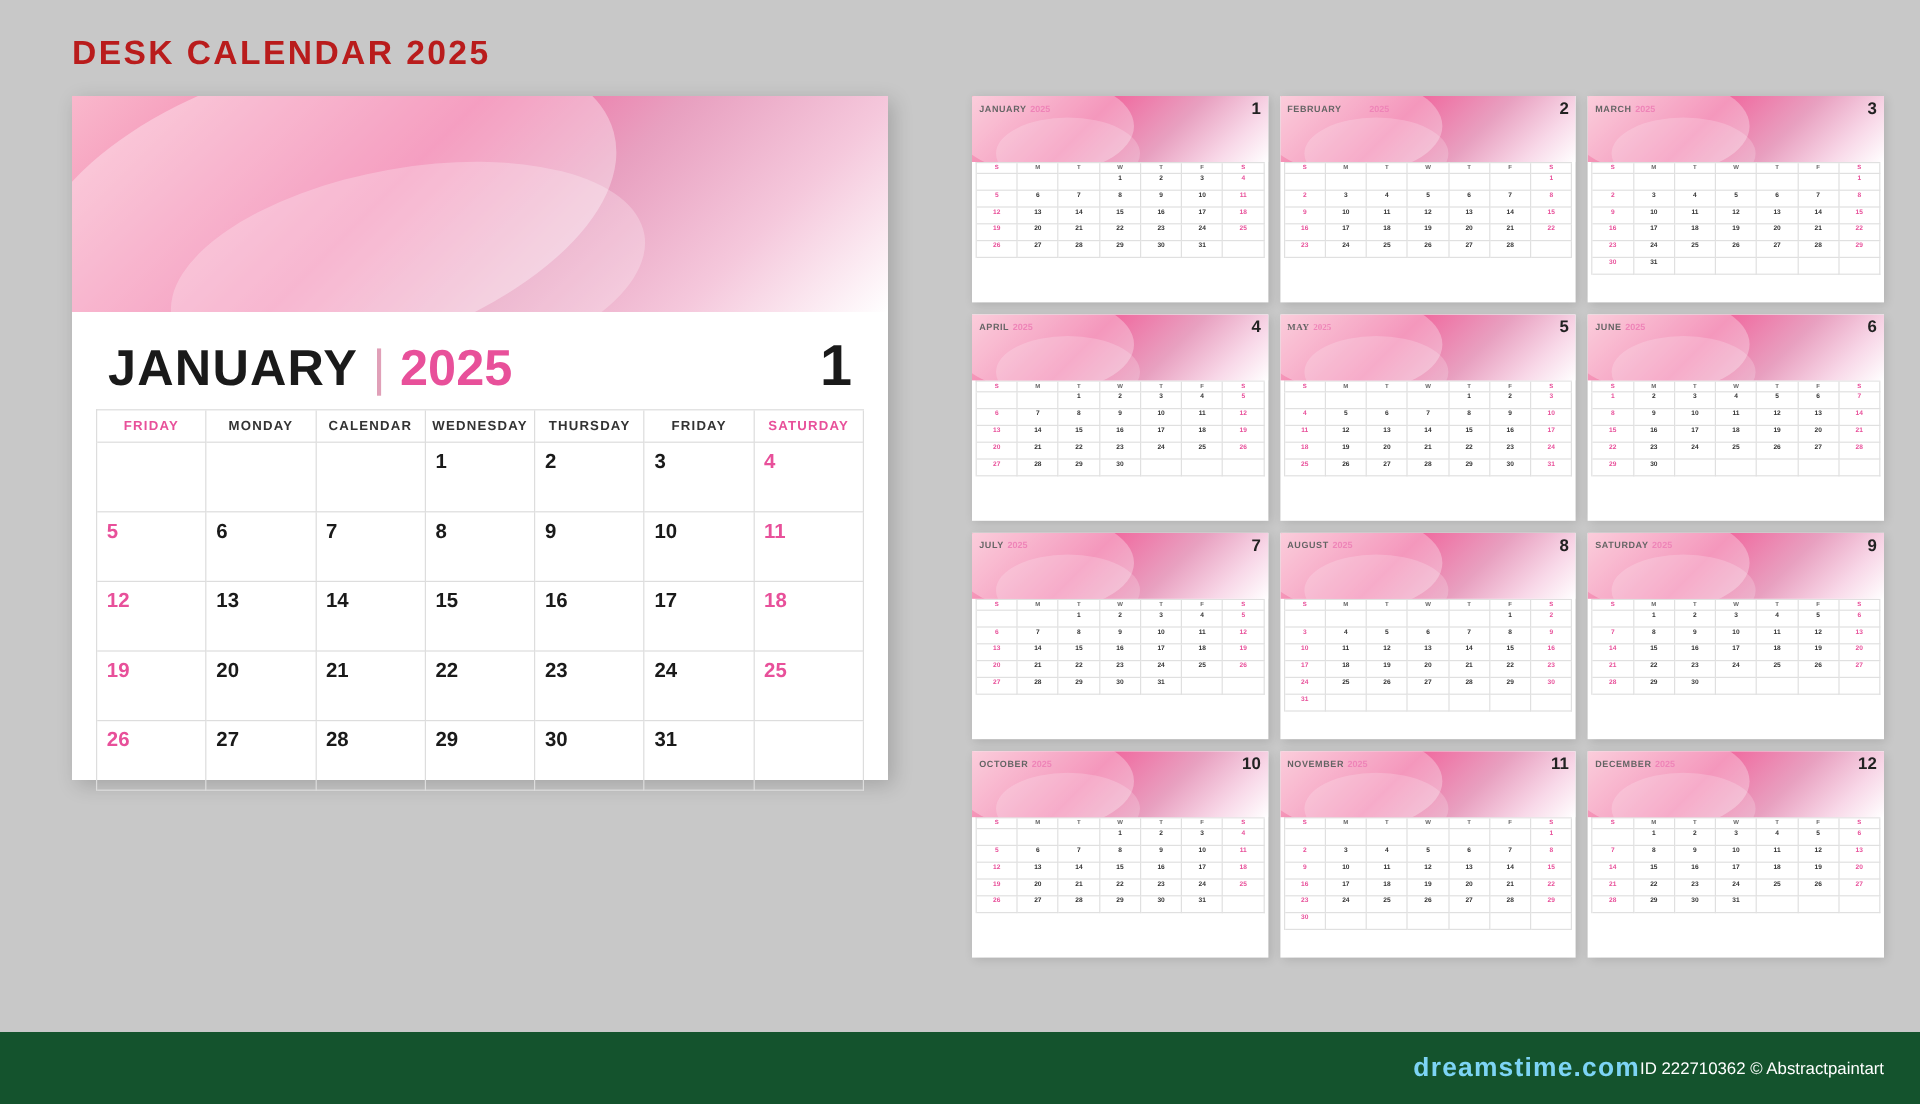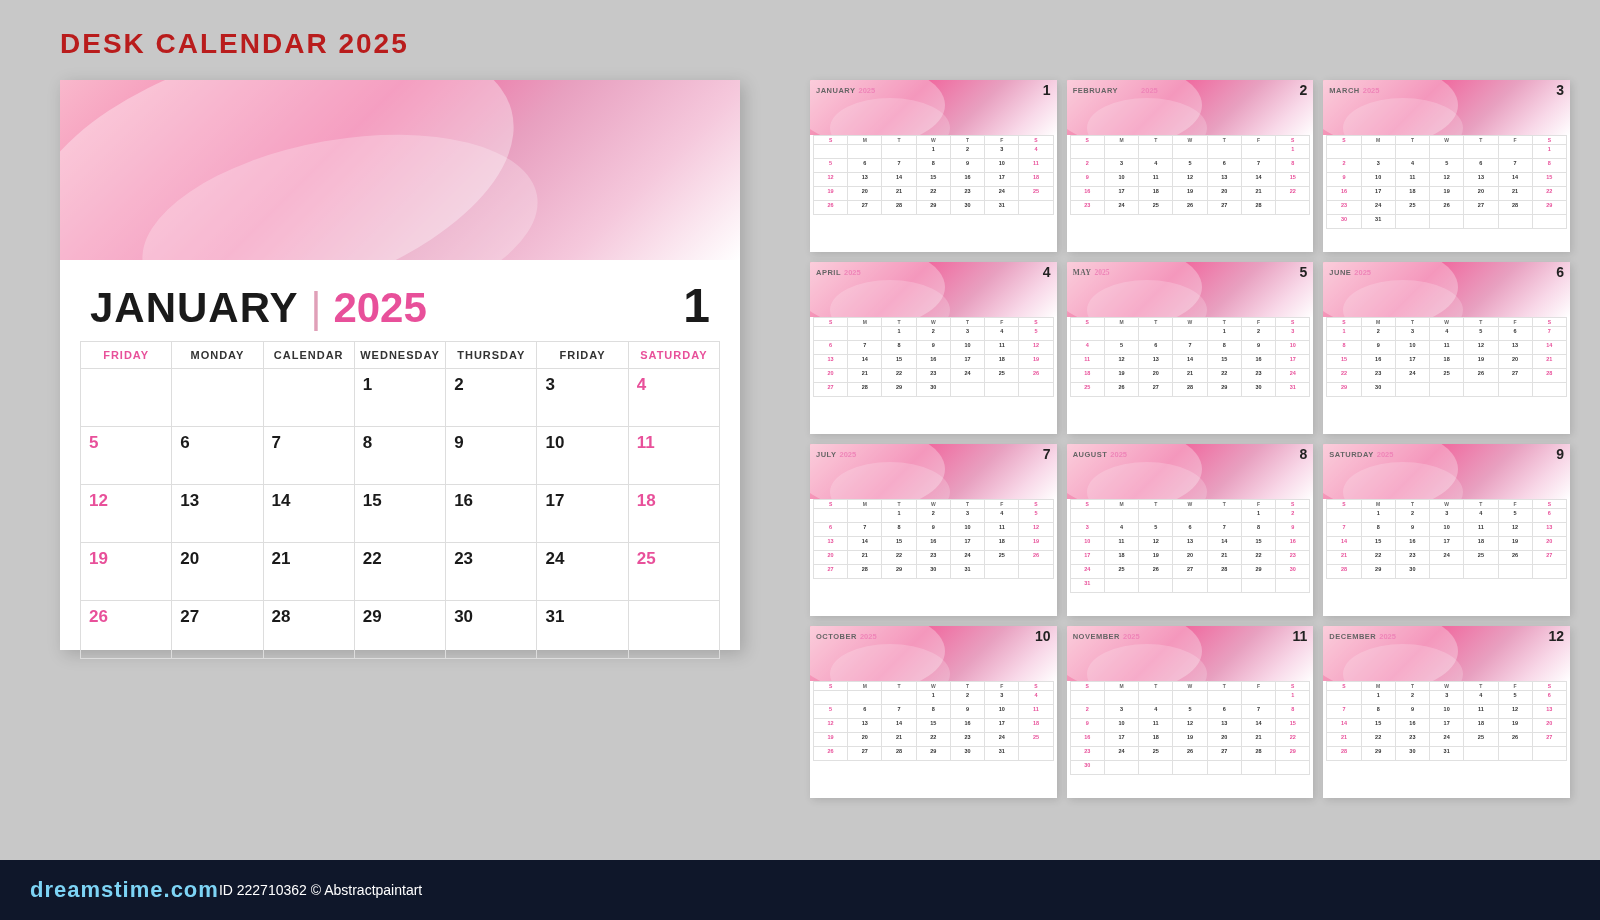--- a/index.html
+++ b/index.html
@@ -162,24 +162,24 @@
       color: transparent;
     }
 
     
     .bottom-bar {
       position: absolute;
       bottom: 0;
       left: 0;
       width: 1600px;
       height: 60px;
-      background: #0f172a;
+      background: #14532d;
       display: flex;
       align-items: center;
-      justify-content: flex-start;
+      justify-content: flex-end;
       padding: 0 30px;
       z-index: 10;
     }
 
     .dreamstime-logo {
       color: white;
       font-size: 22px;
       font-weight: 700;
       letter-spacing: 1px;
     }

